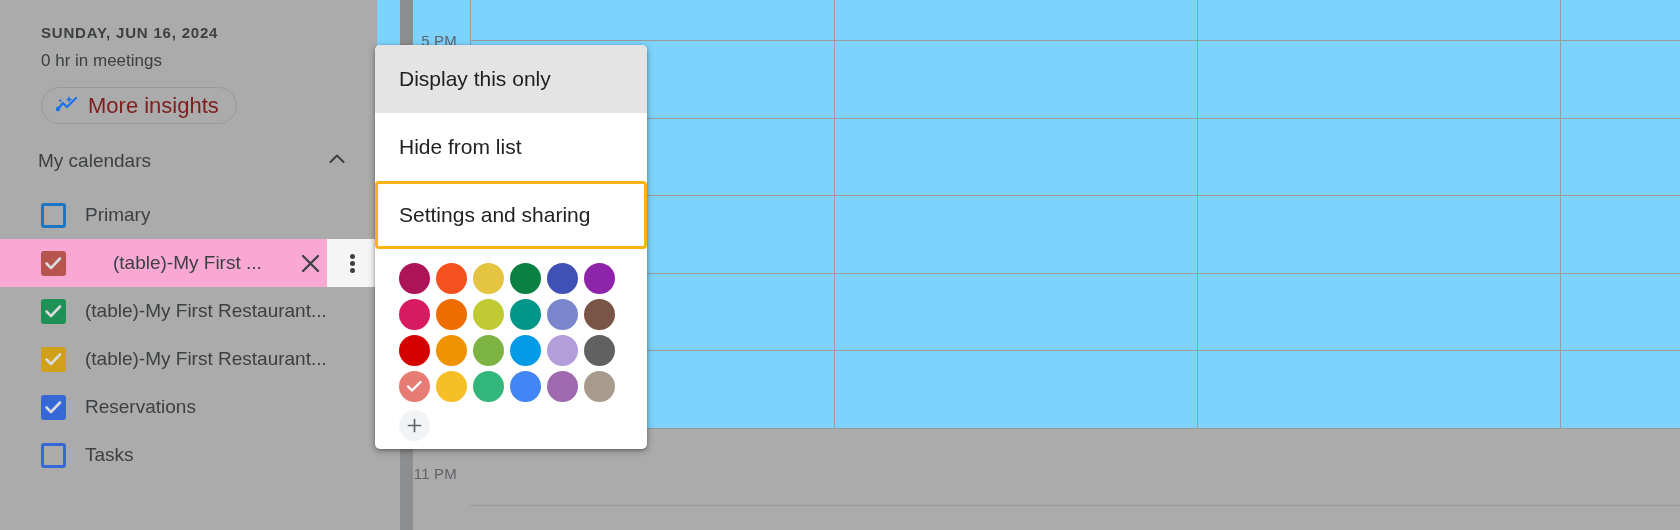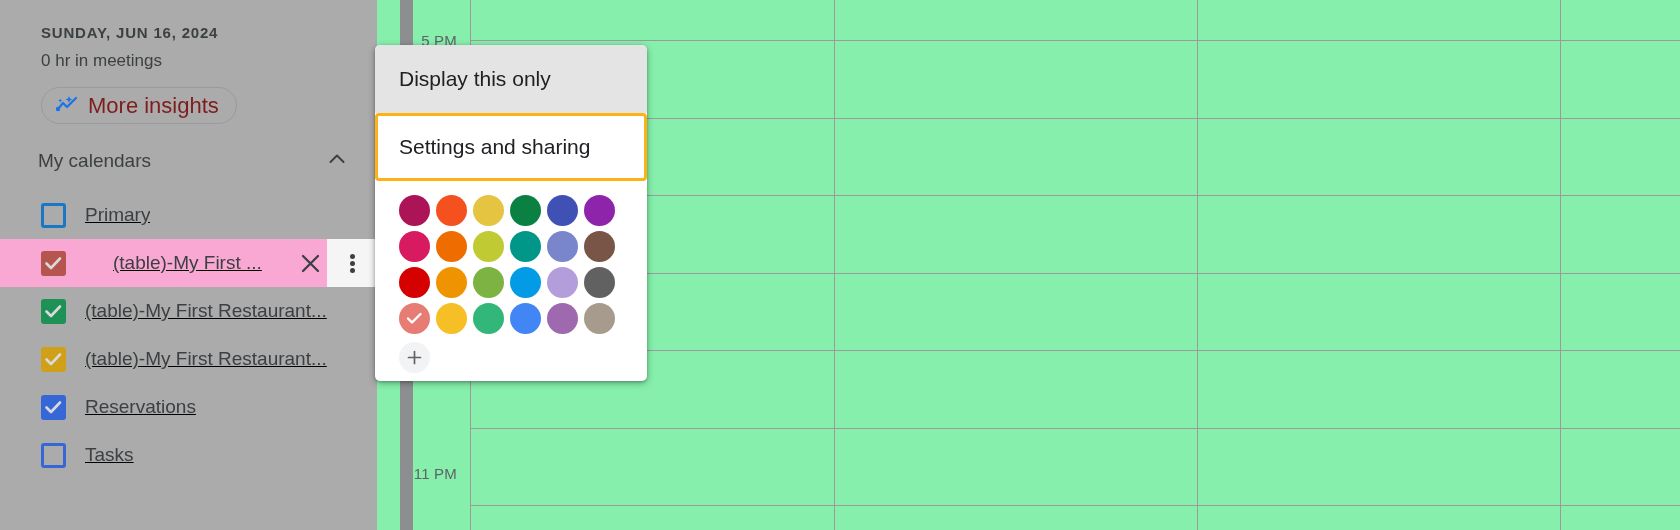--- a/index.html
+++ b/index.html
@@ -12,22 +12,22 @@
     height: 530px;
     overflow: hidden;
     font-family: "Liberation Sans", sans-serif;
     position: relative;
   }
 
   
   #grid-area {
     position: absolute;
     left: 0; top: 0;
-    width: 1680px; height: 530px;
-    background: #86efac;
+    width: 1680px; height: 428px;
+    background: #7dd3fc;
   }
   .grid-hline {
     position: absolute;
     left: 470px;
     right: 0;
     height: 1px;
     background: #9b9b9b;
   }
   .grid-vline {
     position: absolute;
@@ -119,21 +119,20 @@
   }
 
   .cal-row {
     position: absolute;
     left: 0;
     width: 377px;
     height: 48px;
     display: flex;
     align-items: center;
     cursor: pointer;
-    text-decoration: underline;
   }
   .cal-row.selected { background: #f9a8d4; gap: 28px; }
   .cal-checkbox {
     width: 25px; height: 25px;
     margin-left: 41px;
     border-radius: 3px;
     box-sizing: border-box;
     flex: none;
     position: relative;
   }
@@ -329,20 +328,21 @@
       <div class="cal-row" style="top: 431px;">
         <div class="cal-checkbox unchecked" style="border-color: rgb(54, 103, 214);"></div>
         <div class="cal-label">Tasks</div>
       </div>
     </div>
 </div>
 
 <div id="context-menu">
   <div id="menu-items">
       <div class="menu-item hovered">Display this only</div>
+      <div class="menu-item">Hide from list</div>
       <div class="menu-item focused" style="border-color: rgb(251, 179, 22);">Settings and sharing</div>
     </div>
   <div id="color-palette">
       <div class="color-swatch" style="background: rgb(173, 20, 87);"></div>
       <div class="color-swatch" style="background: rgb(244, 81, 30);"></div>
       <div class="color-swatch" style="background: rgb(228, 196, 65);"></div>
       <div class="color-swatch" style="background: rgb(11, 128, 67);"></div>
       <div class="color-swatch" style="background: rgb(63, 81, 181);"></div>
       <div class="color-swatch" style="background: rgb(142, 36, 170);"></div>
       <div class="color-swatch" style="background: rgb(216, 27, 96);"></div>

